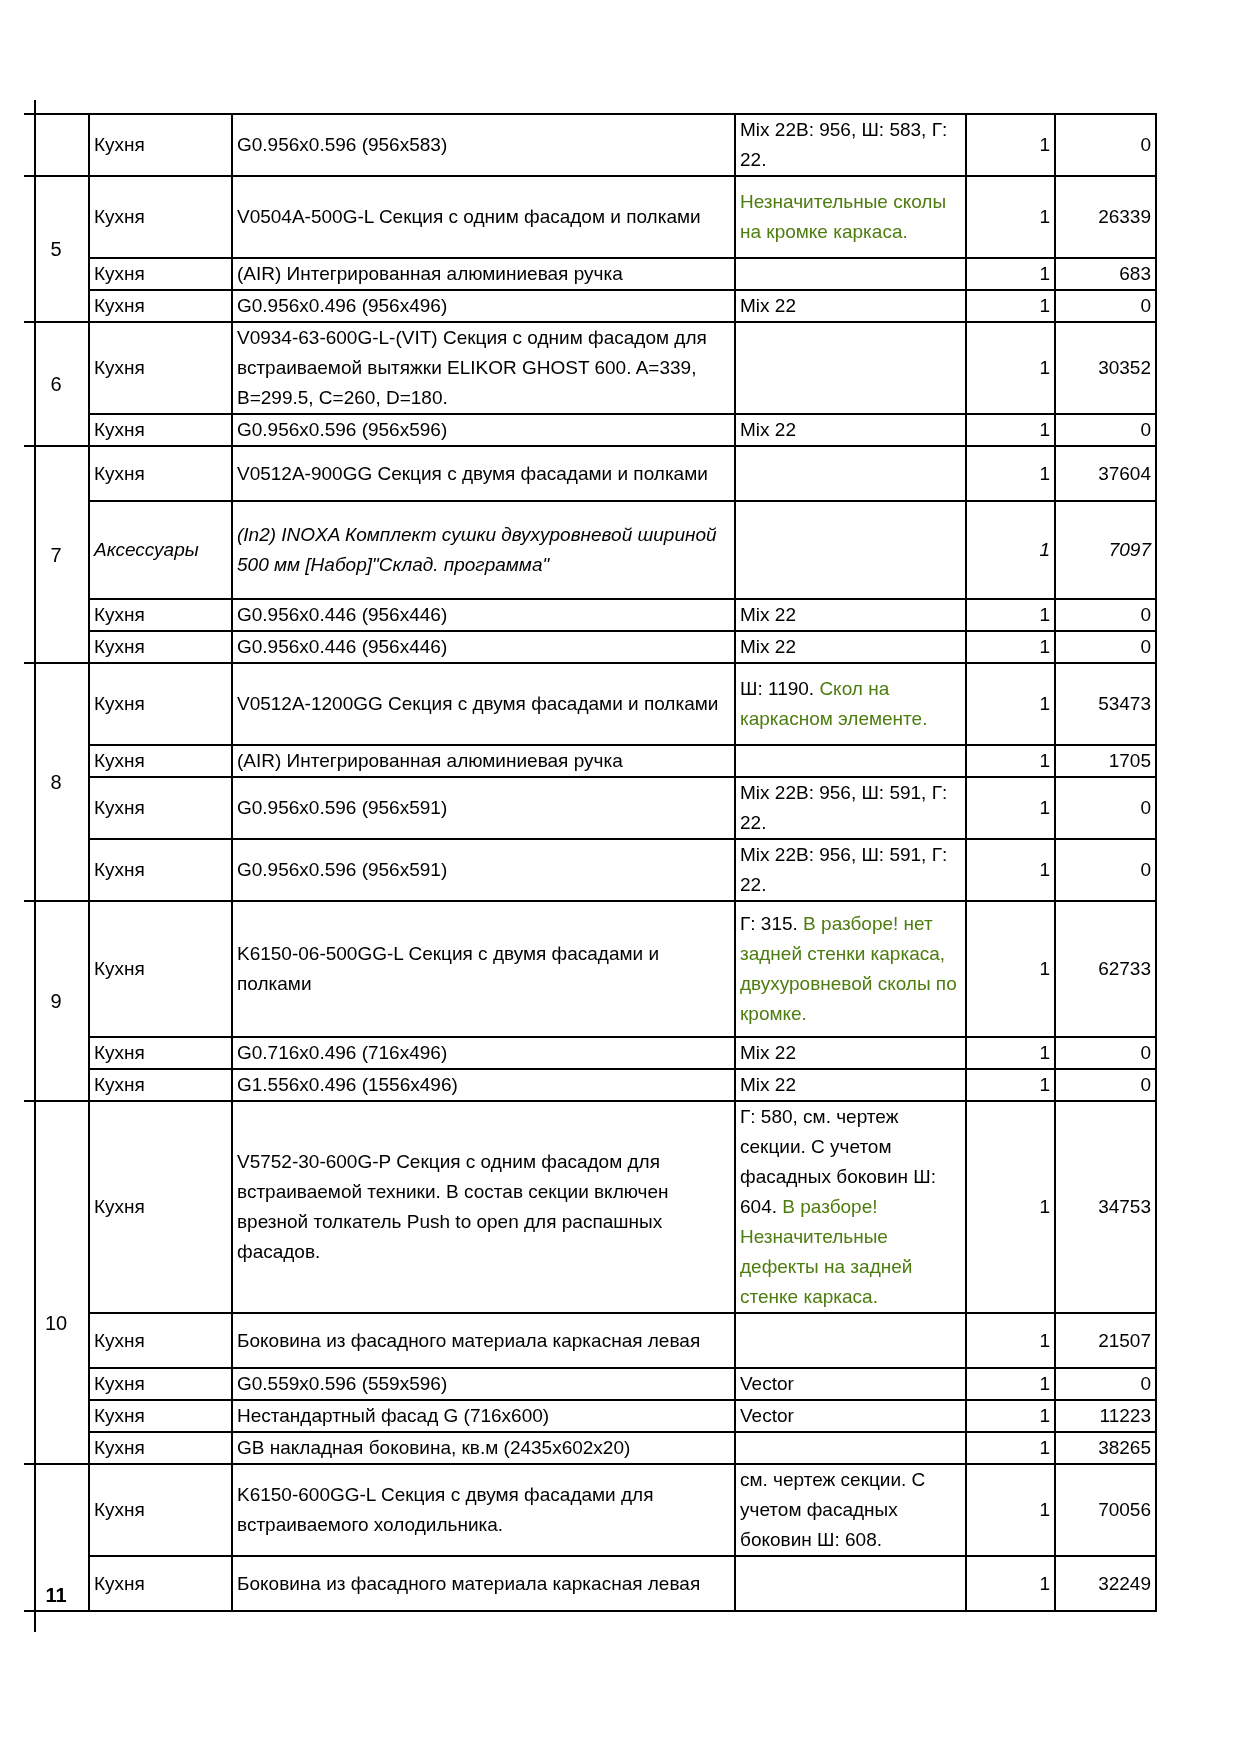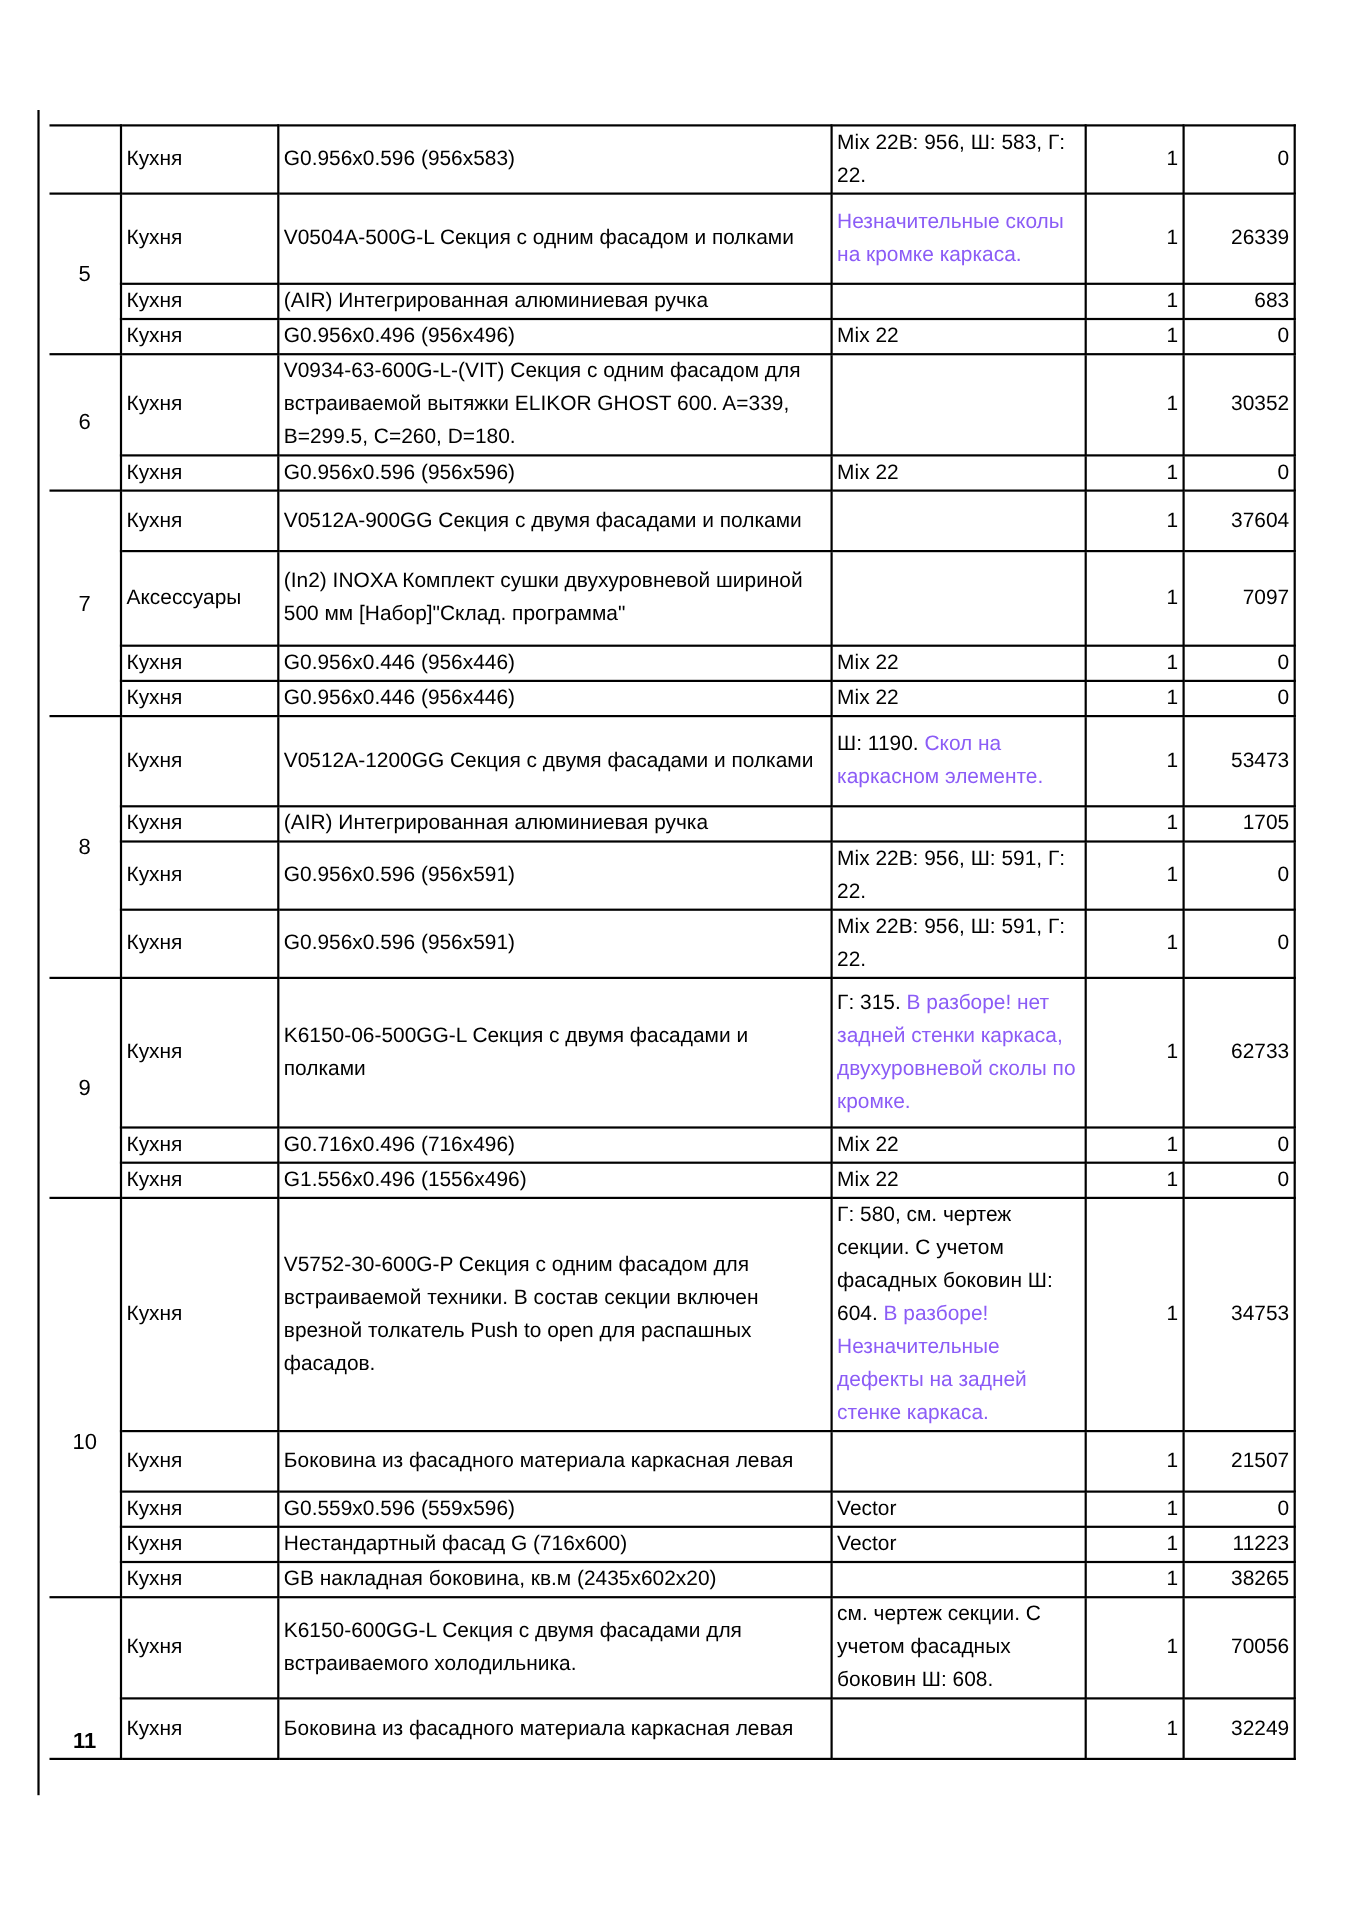--- a/index.html
+++ b/index.html
@@ -1,24 +1,24 @@
 <!DOCTYPE html>
 <html><head>
 <meta charset="utf-8">
 <style>
   html, body { margin: 0; padding: 0; background: #ffffff; }
   body { width: 1241px; height: 1755px; position: relative; overflow: hidden;
          font-family: "Liberation Sans", "DejaVu Sans", sans-serif; color: #000; }
   .page-left-rule { position: absolute; left: 34px; top: 100px; width: 2px; height: 1532px; background: #000; }
-  table.spec { position: absolute; left: 45px; top: 113px; border-collapse: collapse; table-layout: fixed;
+  table.spec { position: absolute; left: 24px; top: 113px; border-collapse: collapse; table-layout: fixed;
                font-size: 19px; line-height: 30px; }
   table.spec td { border: 2px solid #000; padding: 0 4px; vertical-align: middle; }
   table.spec td.num { text-align: center; border-left: none; font-size: 20px; }
   table.spec td.qty, table.spec td.price { text-align: right; }
-  .red { color: #8b5cf6; }
+  .red { color: #4d7c0f; }
   col.c-num { width: 65px; }
   col.c-cat { width: 143px; }
   col.c-desc { width: 503px; }
   col.c-note { width: 231px; }
   col.c-qty { width: 89px; }
   col.c-price { width: 101px; }
 </style>
 </head>
 <body>
 
@@ -80,21 +80,21 @@
         <td class="price">0</td>
       </tr>
       <tr style="height: 55px;">
         <td class="num" rowspan="4">7</td>
         <td class="cat">Кухня</td>
         <td class="desc">V0512A-900GG Секция с двумя фасадами и полками</td>
         <td class="note"><span></span><span class="red"></span></td>
         <td class="qty">1</td>
         <td class="price">37604</td>
       </tr>
-      <tr style="height: 86px;">
+      <tr style="height: 98px; font-style: italic;">
         <td class="cat">Аксессуары</td>
         <td class="desc">(In2) INOXA Комплект сушки двухуровневой шириной 500 мм [Набор]"Склад. программа"</td>
         <td class="note"><span></span><span class="red"></span></td>
         <td class="qty">1</td>
         <td class="price">7097</td>
       </tr>
       <tr style="height: 27px;">
         <td class="cat">Кухня</td>
         <td class="desc">G0.956x0.446 (956x446)</td>
         <td class="note"><span>Mix 22</span><span class="red"></span></td>

